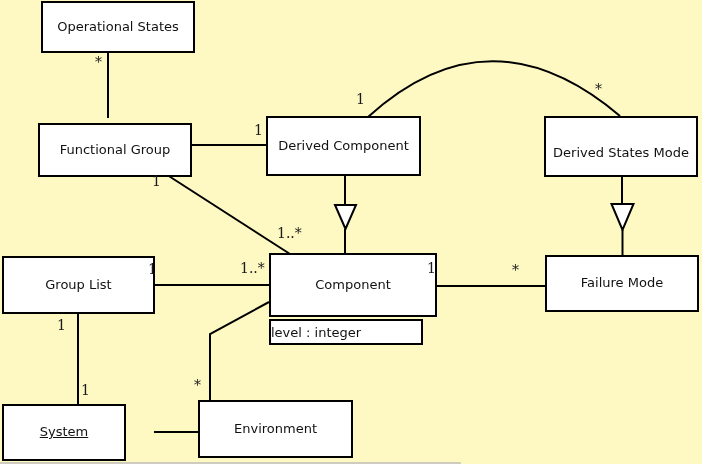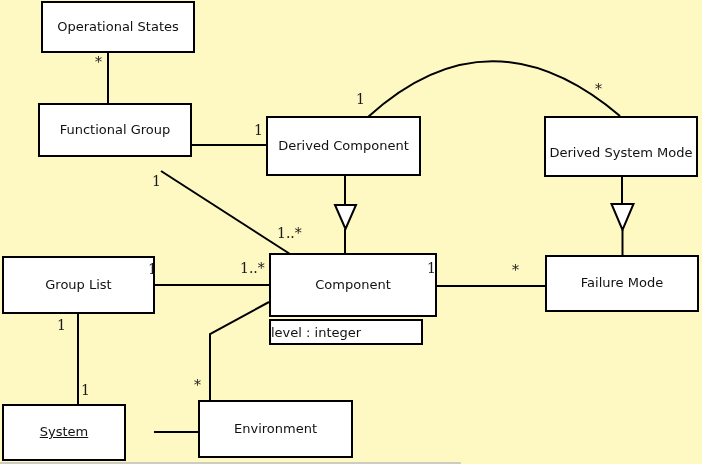--- a/index.html
+++ b/index.html
@@ -62,25 +62,25 @@
 
     <line class="wire" x1="154" y1="432" x2="198" y2="432"></line>
 
     <polyline class="wire" points="269,302 210,334 210,400"></polyline>
 
     <line class="edge-artifact" x1="0" y1="463" x2="461" y2="463"></line>
   </svg>
 
   <div class="uml-box" style="left:41px; top:1px; width:154px; height:52px;">Operational States</div>
 
-  <div class="uml-box" style="left:38px; top:103px; width:154px; height:54px;">Functional Group</div>
+  <div class="uml-box" style="left:38px; top:123px; width:154px; height:54px;">Functional Group</div>
 
   <div class="uml-box" style="left:266px; top:116px; width:155px; height:60px;">Derived Component</div>
 
-  <div class="uml-box pad-low" style="left:544px; top:116px; width:154px; height:61px;">Derived System Mode</div>
+  <div class="uml-box pad-low" style="left:544px; top:116px; width:154px; height:61px;">Derived States Mode</div>
 
   <div class="uml-box" style="left:2px; top:256px; width:153px; height:58px;">Group List</div>
 
   <div class="uml-box" style="left:269px; top:253px; width:168px; height:64px;">Component</div>
 
   <div class="uml-attr" style="left:269px; top:319px; width:154px; height:26px;">level : integer</div>
 
   <div class="uml-box" style="left:545px; top:255px; width:154px; height:57px;">Failure Mode</div>
 
   <div class="uml-box" style="left:2px; top:404px; width:124px; height:57px;text-decoration:underline;">System</div>

